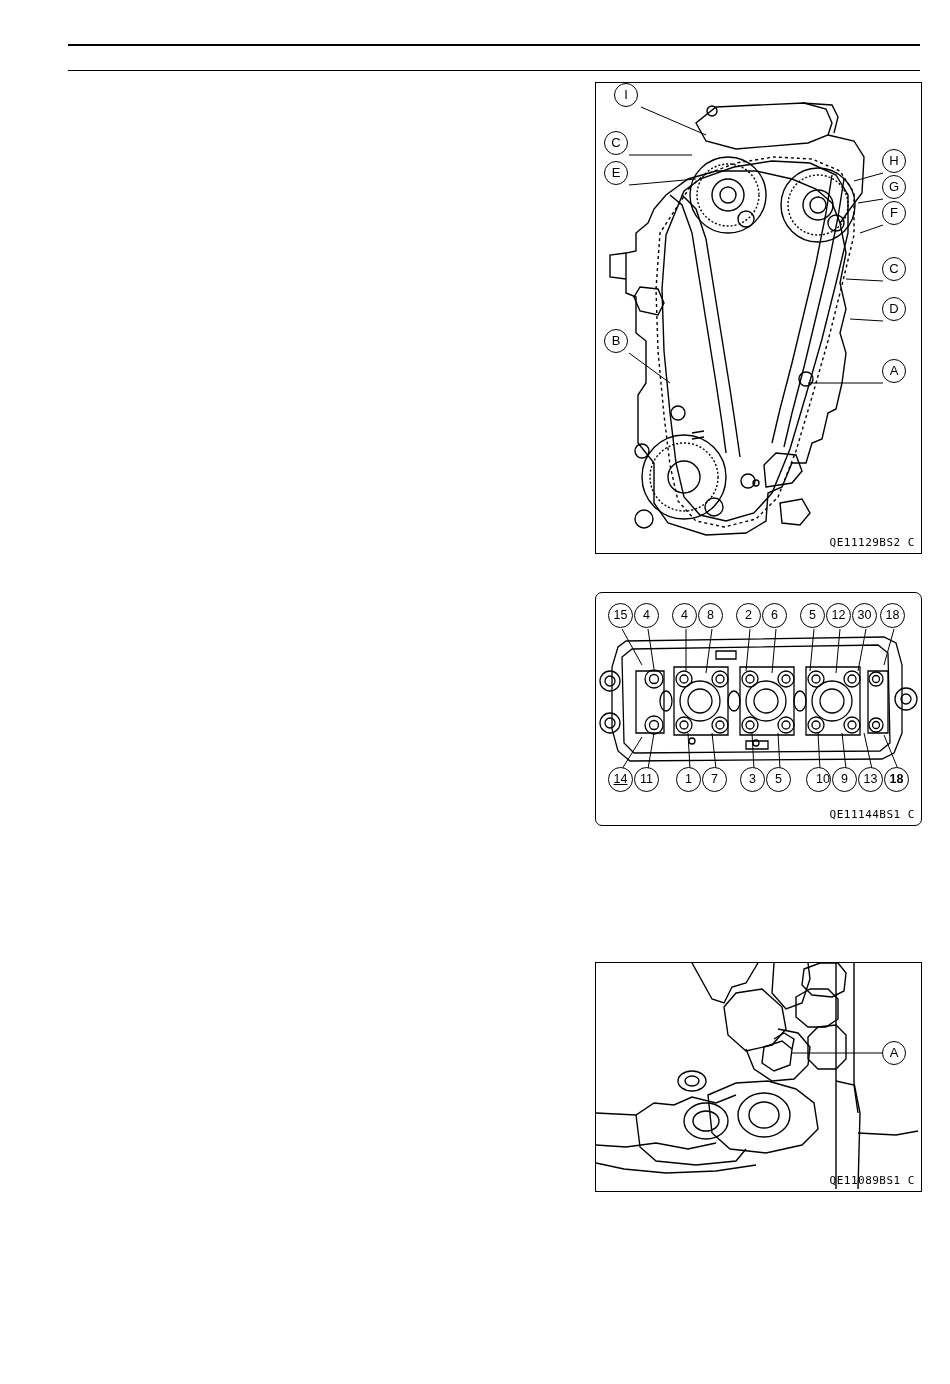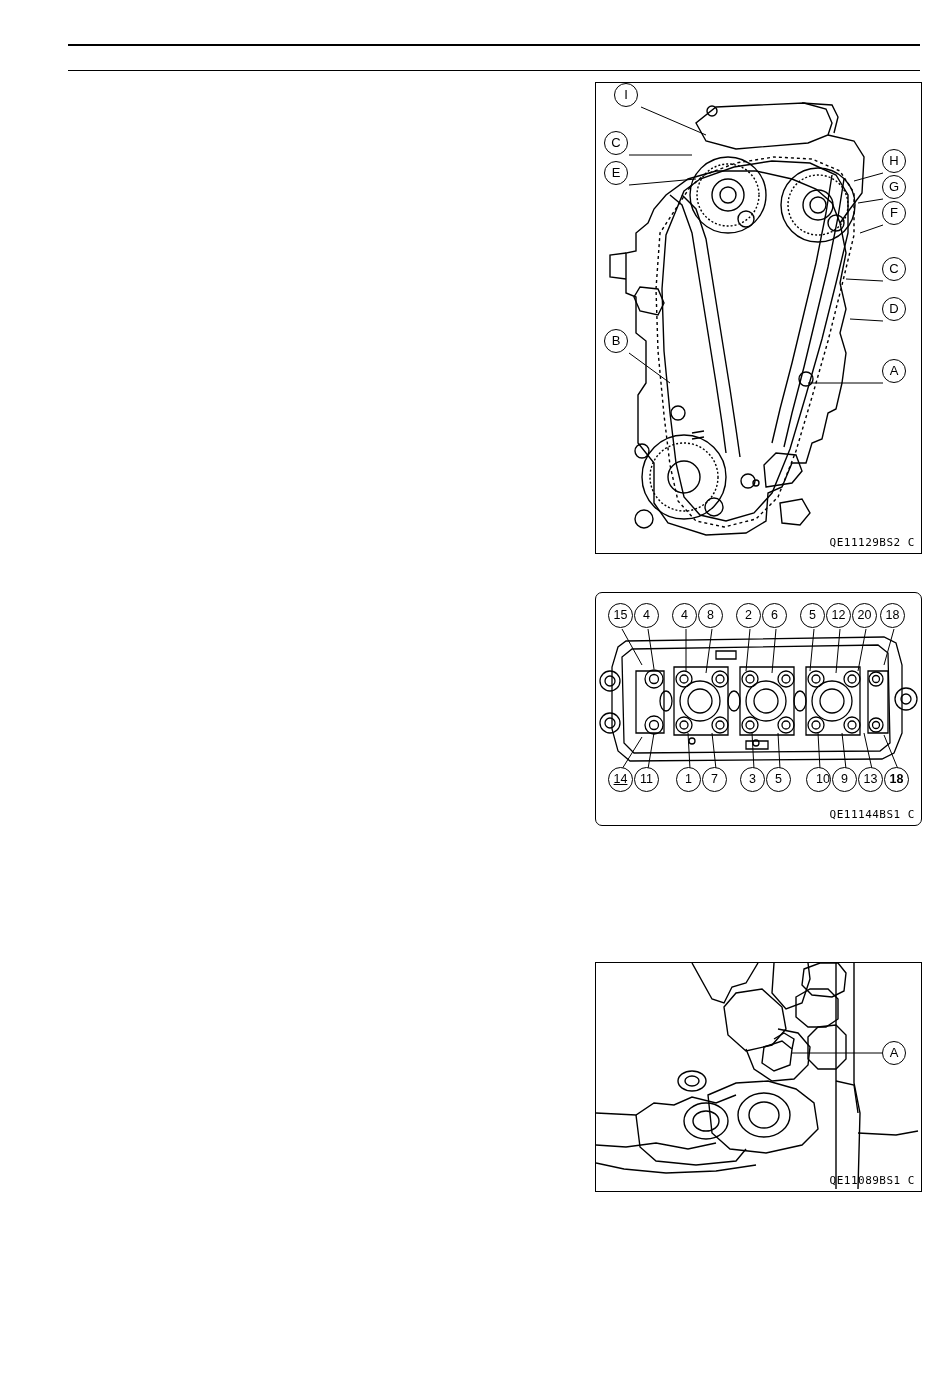--- a/index.html
+++ b/index.html
@@ -275,21 +275,21 @@
     </svg>
 
     <div class="callout num" style="left:12px; top:10px;">15</div>
     <div class="callout num" style="left:38px; top:10px;">4</div>
     <div class="callout num" style="left:76px; top:10px;">4</div>
     <div class="callout num" style="left:102px; top:10px;">8</div>
     <div class="callout num" style="left:140px; top:10px;">2</div>
     <div class="callout num" style="left:166px; top:10px;">6</div>
     <div class="callout num" style="left:204px; top:10px;">5</div>
     <div class="callout num" style="left:230px; top:10px;text-align:center;">12</div>
-    <div class="callout num" style="left:256px; top:10px;">20</div>
+    <div class="callout num" style="left:256px; top:10px;">30</div>
     <div class="callout num" style="left:284px; top:10px;">18</div>
 
     <div class="callout num" style="left:12px; top:174px;text-decoration:underline;">14</div>
     <div class="callout num" style="left:38px; top:174px;">11</div>
     <div class="callout num" style="left:80px; top:174px;">1</div>
     <div class="callout num" style="left:106px; top:174px;">7</div>
     <div class="callout num" style="left:144px; top:174px;">3</div>
     <div class="callout num" style="left:170px; top:174px;">5</div>
     <div class="callout num" style="left:210px; top:174px;text-align:right;">10</div>
     <div class="callout num" style="left:236px; top:174px;">9</div>

